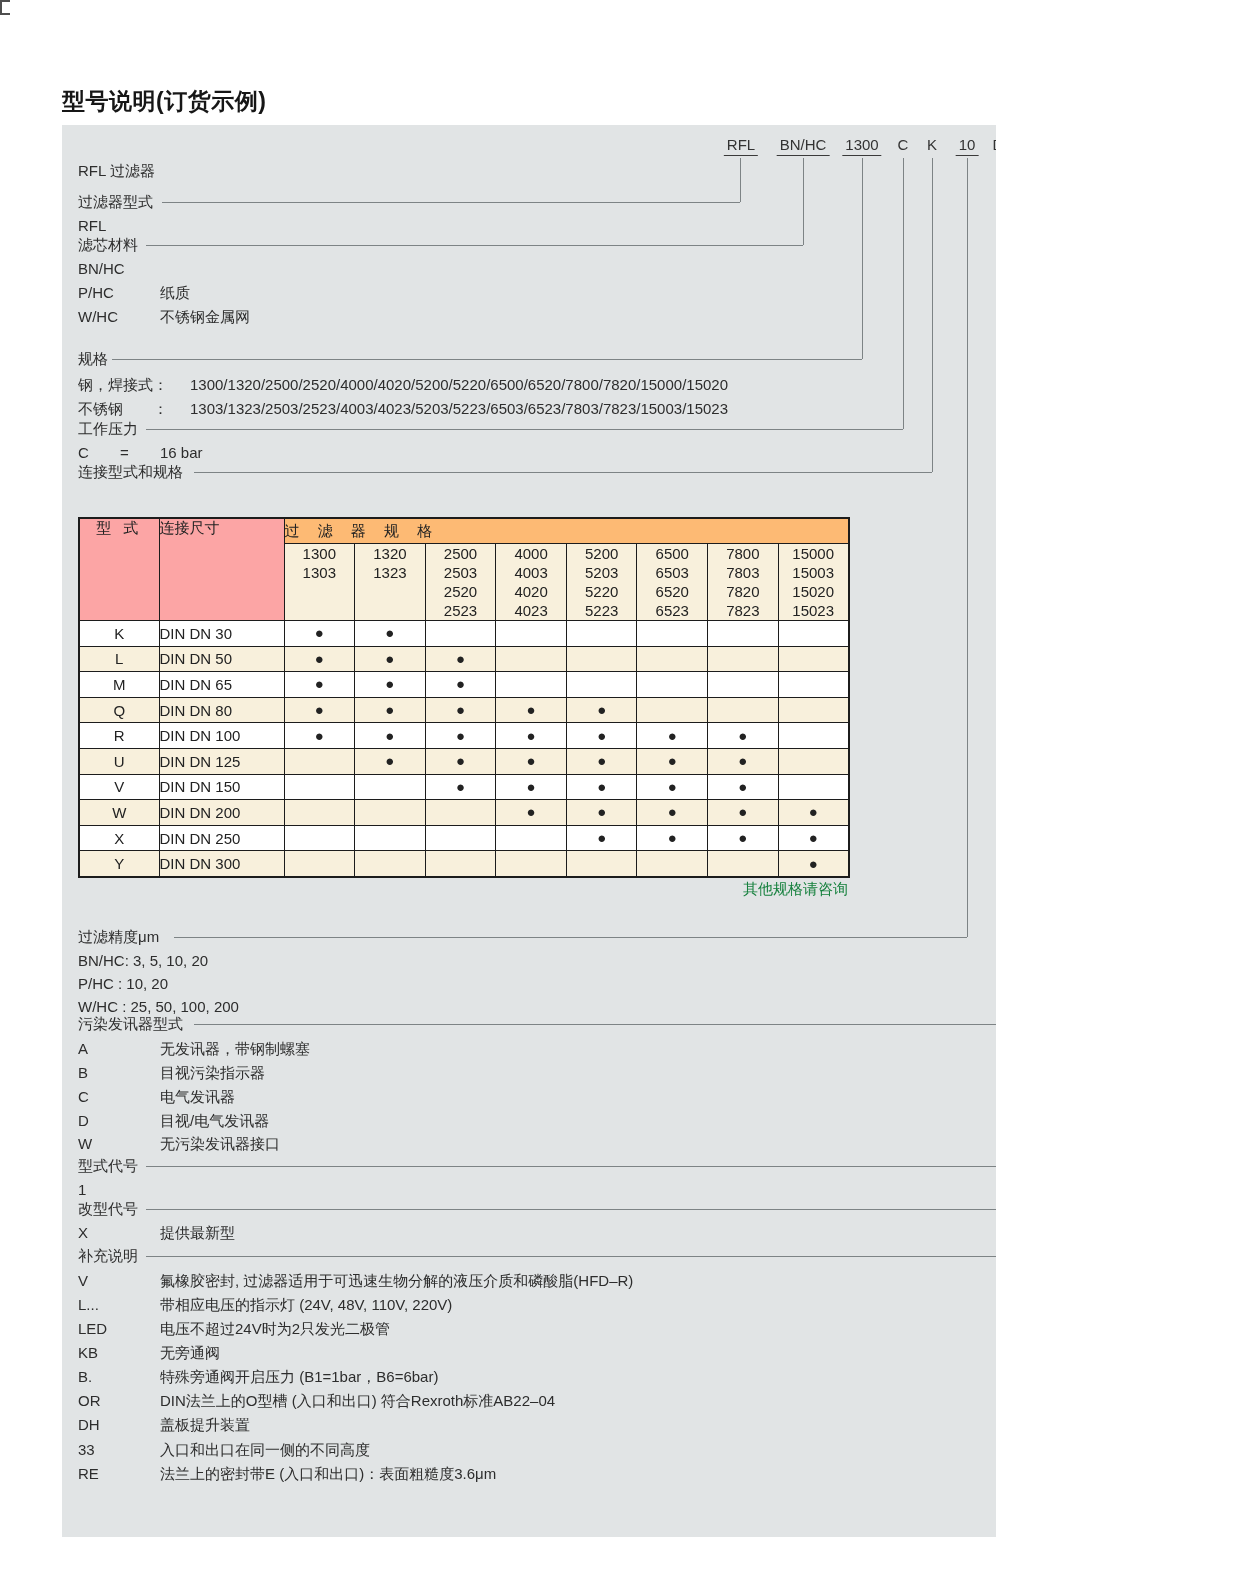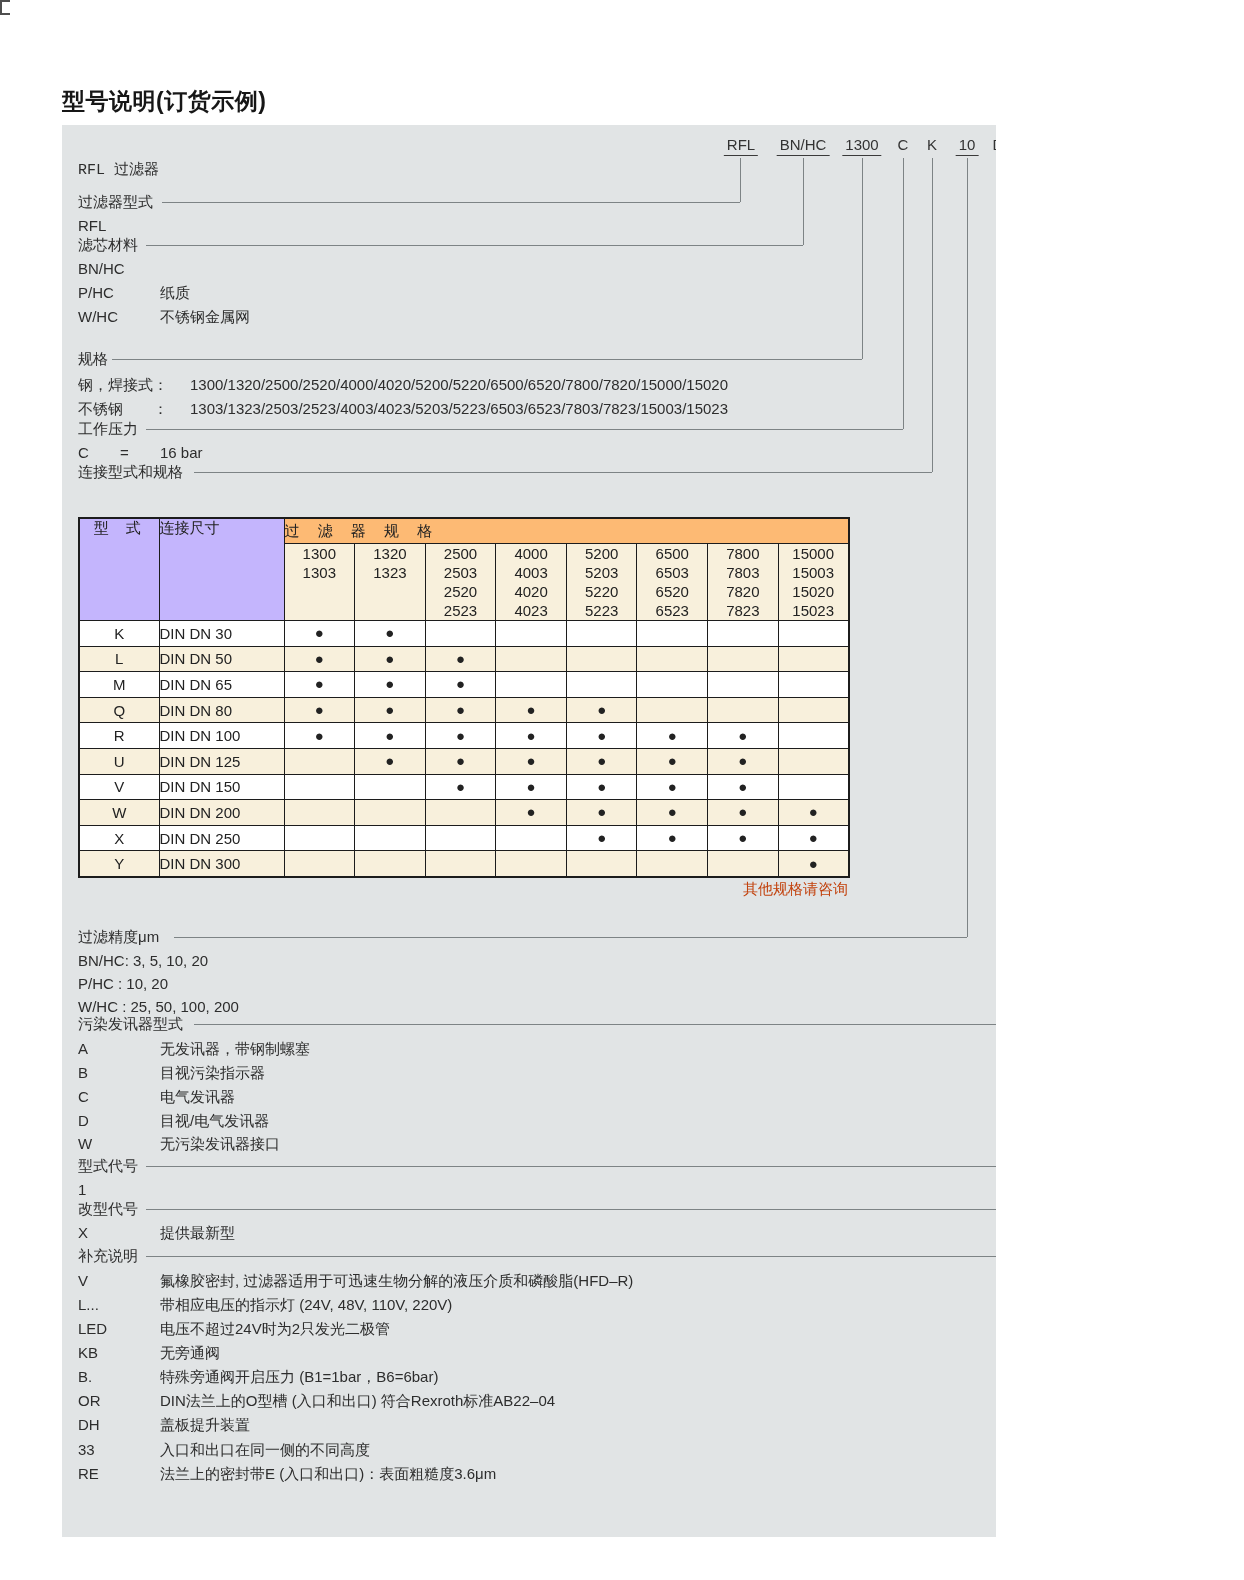--- a/index.html
+++ b/index.html
@@ -17,31 +17,31 @@
 
   .def { position:absolute; left:78px; width:1050px; height:18px; }
   .def .dcode { position:absolute; left:0; top:0; }
   .def .ddesc { position:absolute; left:82px; top:0; white-space:nowrap; }
   .sizerow .sval { position:absolute; left:112px; top:0; }
   .pressrow .peq { position:absolute; left:42px; top:0; }
   .pressrow .pval { position:absolute; left:82px; top:0; }
 
   .spec-table { position:absolute; left:78px; top:517px; border-collapse:collapse; table-layout:fixed; background:#ffffff; border:2px solid #1c1c1c; }
   .spec-table th, .spec-table td { border:1px solid #1c1c1c; font-weight:normal; font-size:15px; color:#222; padding:0; }
-  .th-orange { background:#c4b5fd; vertical-align:top; padding-top:7px;font-family:Liberation Mono, monospace; }
+  .th-orange { background:#fca5a5; vertical-align:top; padding-top:7px; }
   .th-type { text-align:center; letter-spacing:4px; }
   .th-conn { text-align:left; padding-left:12px; }
   .th-banner { background:#fdba74; height:24px; text-align:left; padding-left:58px; letter-spacing:7px; }
   .spec-head { background:#F8F0DC; vertical-align:top; text-align:center; white-space:pre-line; line-height:19px; padding-top:2px; height:76px; }
   .spec-table tbody td { height:24.6px; }
   .row-alt td { background:#F8F0DC; }
   .c-type { text-align:center; }
   .c-conn { text-align:left; padding-left:12px; }
   .c-dot { text-align:center; font-size:13px; color:#0f0f0f; line-height:24px; }
-  .footnote { position:absolute; left:78px; top:880px; width:770px; text-align:right; font-size:15px; color:#c2410c; }
+  .footnote { position:absolute; left:78px; top:880px; width:770px; text-align:right; font-size:15px; color:#15803d; }
 </style>
 </head>
 <body>
 
 <div class="page">
 
   <div class="corner-mark"></div>
   <div class="title">型号说明(订货示例)</div>
   <div class="panel"></div>
 
@@ -71,21 +71,21 @@
   <div class="hline" style="left:146px; top:245px; width:657px;"></div>
   <div class="hline" style="left:112px; top:359px; width:750px;"></div>
   <div class="hline" style="left:146px; top:429px; width:757px;"></div>
   <div class="hline" style="left:194px; top:472px; width:738px;"></div>
   <div class="hline" style="left:174px; top:937px; width:793px;"></div>
   <div class="hline" style="left:194px; top:1024px; width:804px;"></div>
   <div class="hline" style="left:146px; top:1166px; width:883px;"></div>
   <div class="hline" style="left:146px; top:1209px; width:912px;"></div>
   <div class="hline" style="left:146px; top:1256px; width:959px;"></div>
 
-  <div class="t" style="left:78px; top:162px;font-family:Liberation Mono, monospace;">RFL 过滤器</div>
+  <div class="t" style="left:78px; top:162px;">RFL 过滤器</div>
   <div class="t" style="left:78px; top:193px;">过滤器型式</div>
   <div class="t" style="left:78px; top:217px;">RFL</div>
   <div class="t" style="left:78px; top:236px;">滤芯材料</div>
 
   <div class="t def" style="top:260px;">
     <span class="dcode">BN/HC</span>
     <span class="ddesc"></span>
   </div>
   <div class="t def" style="top:308px;">
     <span class="dcode">W/HC</span>

